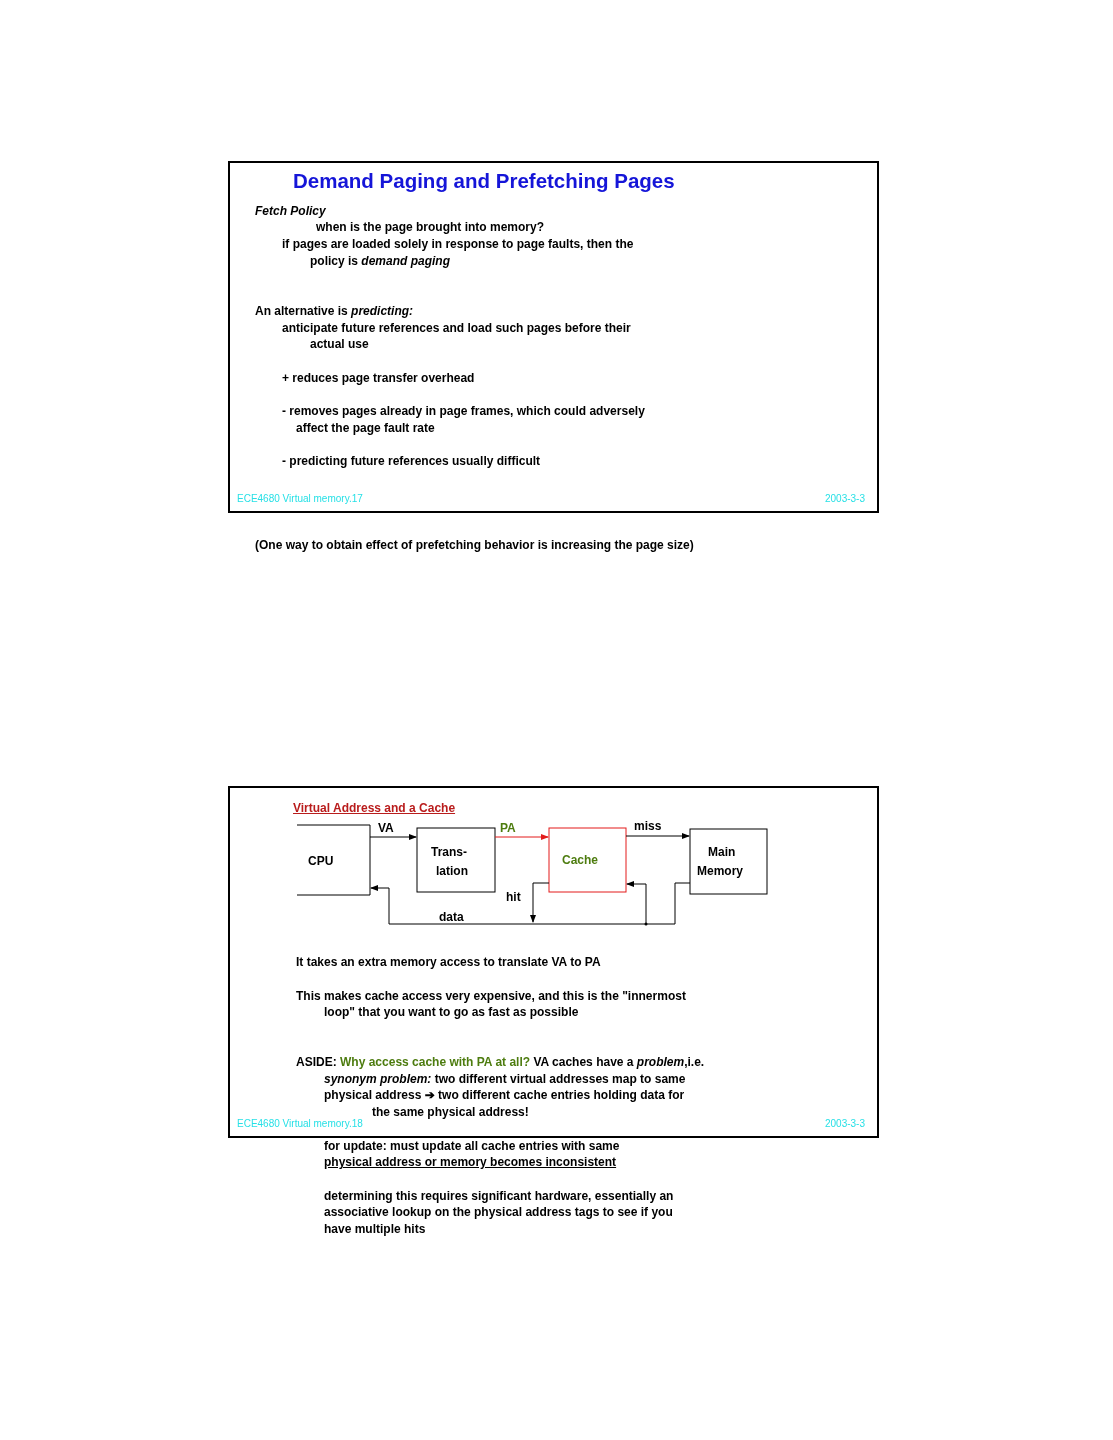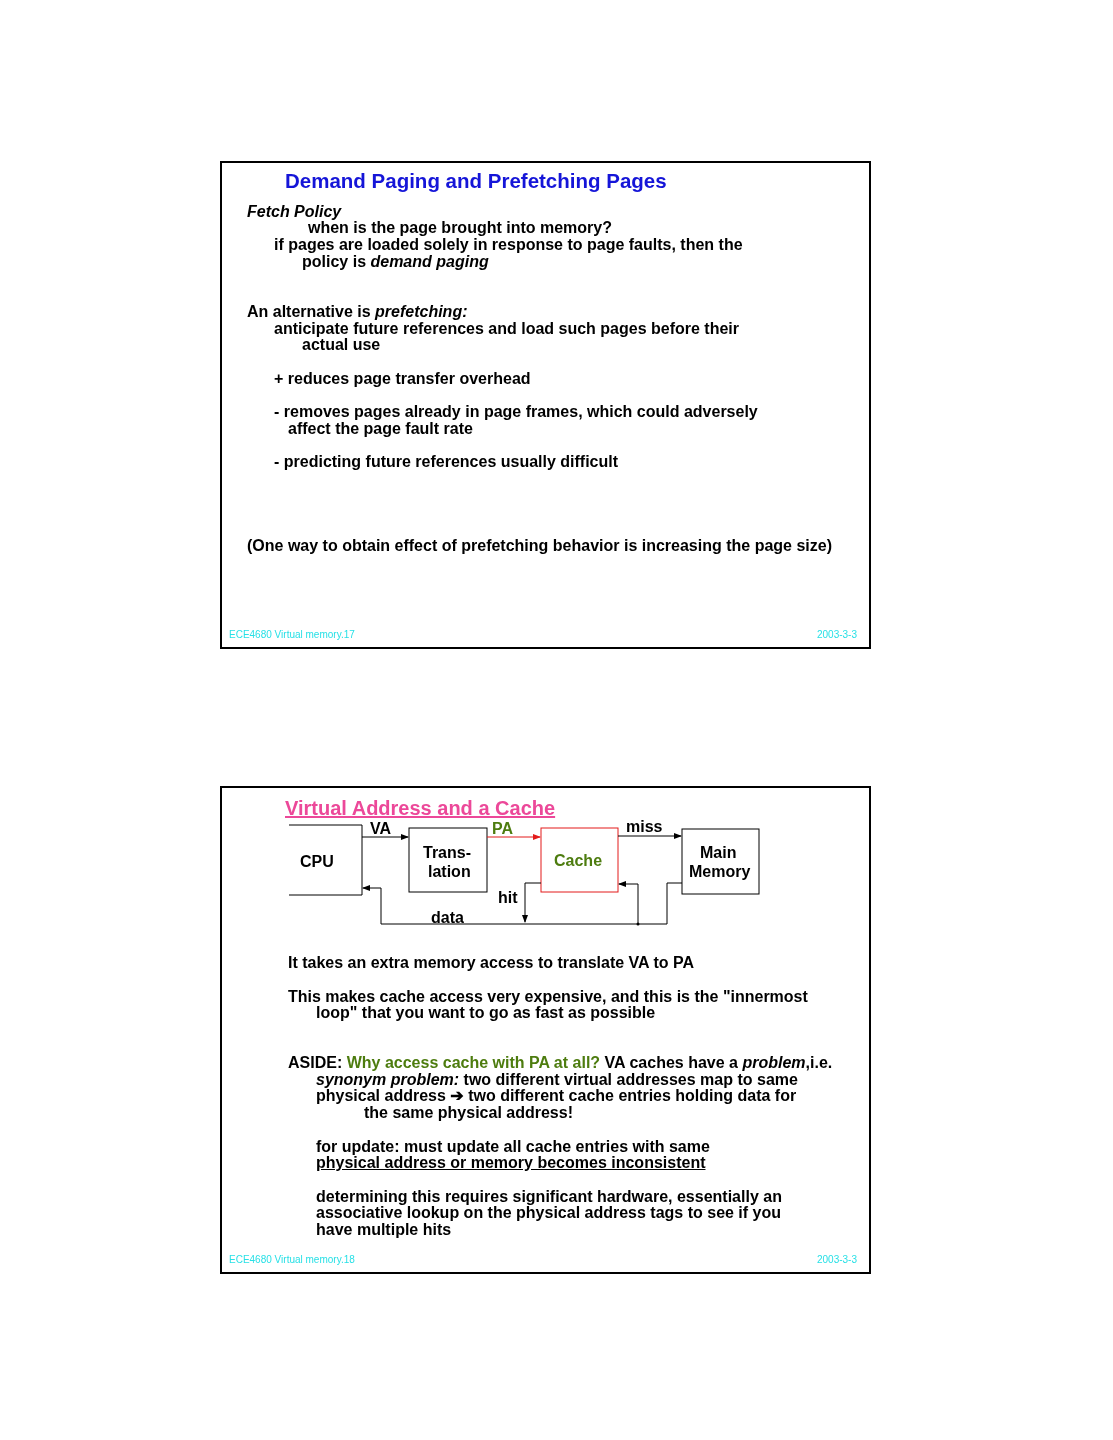--- a/index.html
+++ b/index.html
@@ -1,40 +1,40 @@
 <!DOCTYPE html>
 <html><head>
   <meta charset="utf-8">
   <style>
     html, body { margin: 0; padding: 0; background: #ffffff; }
     body { width: 1113px; height: 1440px; position: relative; overflow: hidden;
            font-family: "Liberation Sans", sans-serif; color: #000; }
-    .slide { position: absolute; left: 220px; width: 651px; height: 488px;
+    .slide { position: absolute; left: 228px; width: 651px; height: 352px;
              border: 2px solid #000; background: #fff; box-sizing: border-box; }
     #slide1 { top: 161px; }
     #slide2 { top: 786px; }
-    .t { position: absolute; font-weight: bold; font-size: 16px; white-space: nowrap; line-height: 17px; }
+    .t { position: absolute; font-weight: bold; font-size: 12px; white-space: nowrap; line-height: 17px; }
     .title1 { color: #1515d8; font-size: 20.5px; }
-    .title2 { color: #ec4899; font-size: 20px; text-decoration: underline; }
+    .title2 { color: #b91c1c; font-size: 12px; text-decoration: underline; }
     .footer { position: absolute; font-size: 10px; color: #27e0e6; font-weight: normal; bottom: 7px; }
     .red { color: #4d7c0f; }
     i { font-style: italic; }
     .diagram { position: absolute; left: 0; top: 0; }
   </style>
 </head>
 <body>
 
 <div class="slide" id="slide1">
   <div class="t title1" style="left:63px; top:9px;">Demand Paging and Prefetching Pages</div>
   <div class="t" style="left:25px; top:40px;"><i>Fetch Policy</i></div>
   <div class="t" style="left:52px; top:56px;margin-left:34px;">when is the page brought into memory?</div>
   <div class="t" style="left:52px; top:73px;">if pages are loaded solely in response to page faults, then the</div>
   <div class="t" style="left:80px; top:90px;"><span>policy is </span><i>demand paging</i></div>
 
-  <div class="t" style="left:25px; top:140px;"><span>An alternative is </span><i>prefetching:</i></div>
+  <div class="t" style="left:25px; top:140px;"><span>An alternative is </span><i>predicting:</i></div>
   <div class="t" style="left:52px; top:157px;">anticipate future references and load such pages before their</div>
   <div class="t" style="left:80px; top:173px;">actual use</div>
   <div class="t" style="left:52px; top:207px;">+  reduces page transfer overhead</div>
   <div class="t" style="left:52px; top:240px;">-  removes pages already in page frames, which could adversely</div>
   <div class="t" style="left:66px; top:257px;">affect the page fault rate</div>
   <div class="t" style="left:52px; top:290px;">-  predicting future references usually difficult</div>
   <div class="t" style="left:25px; top:374px;">(One way to obtain effect of prefetching behavior is increasing the page size)</div>
 
   <div class="footer" style="left:7px;">ECE4680  Virtual memory.17</div>
   <div class="footer" style="right:12px;">2003-3-3</div>

